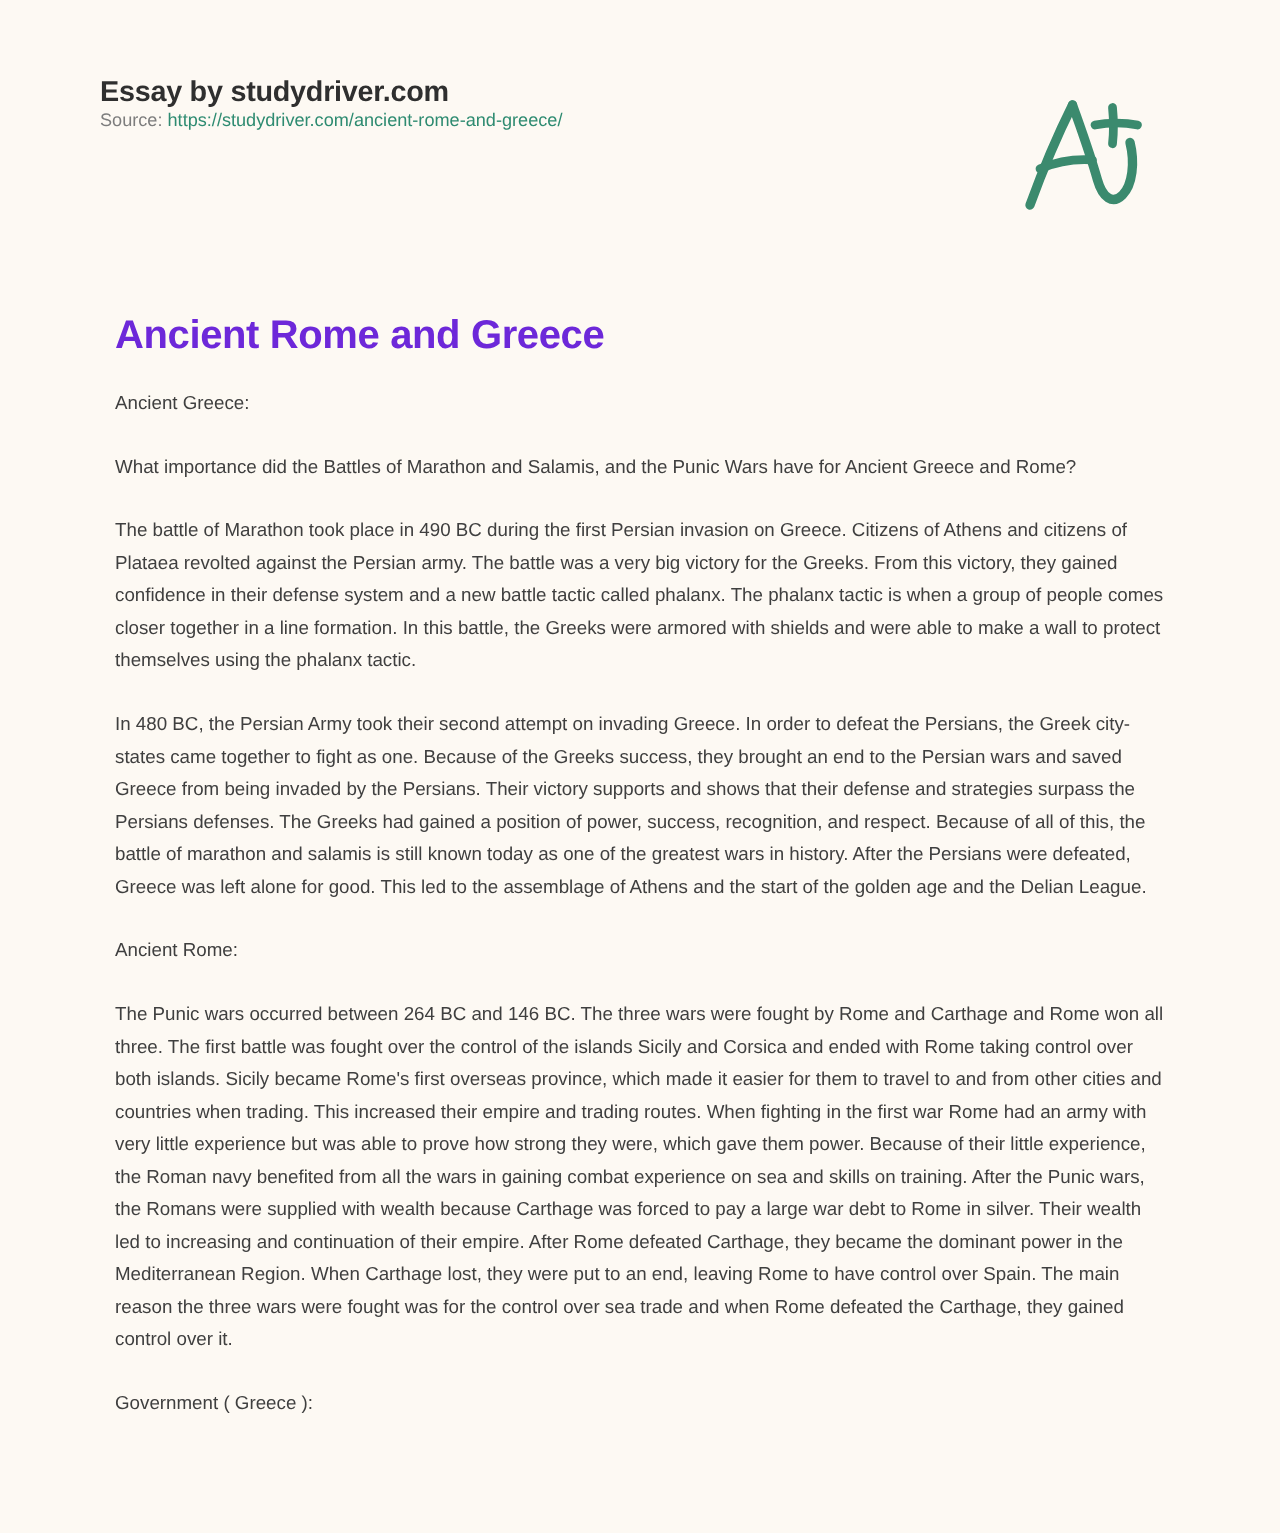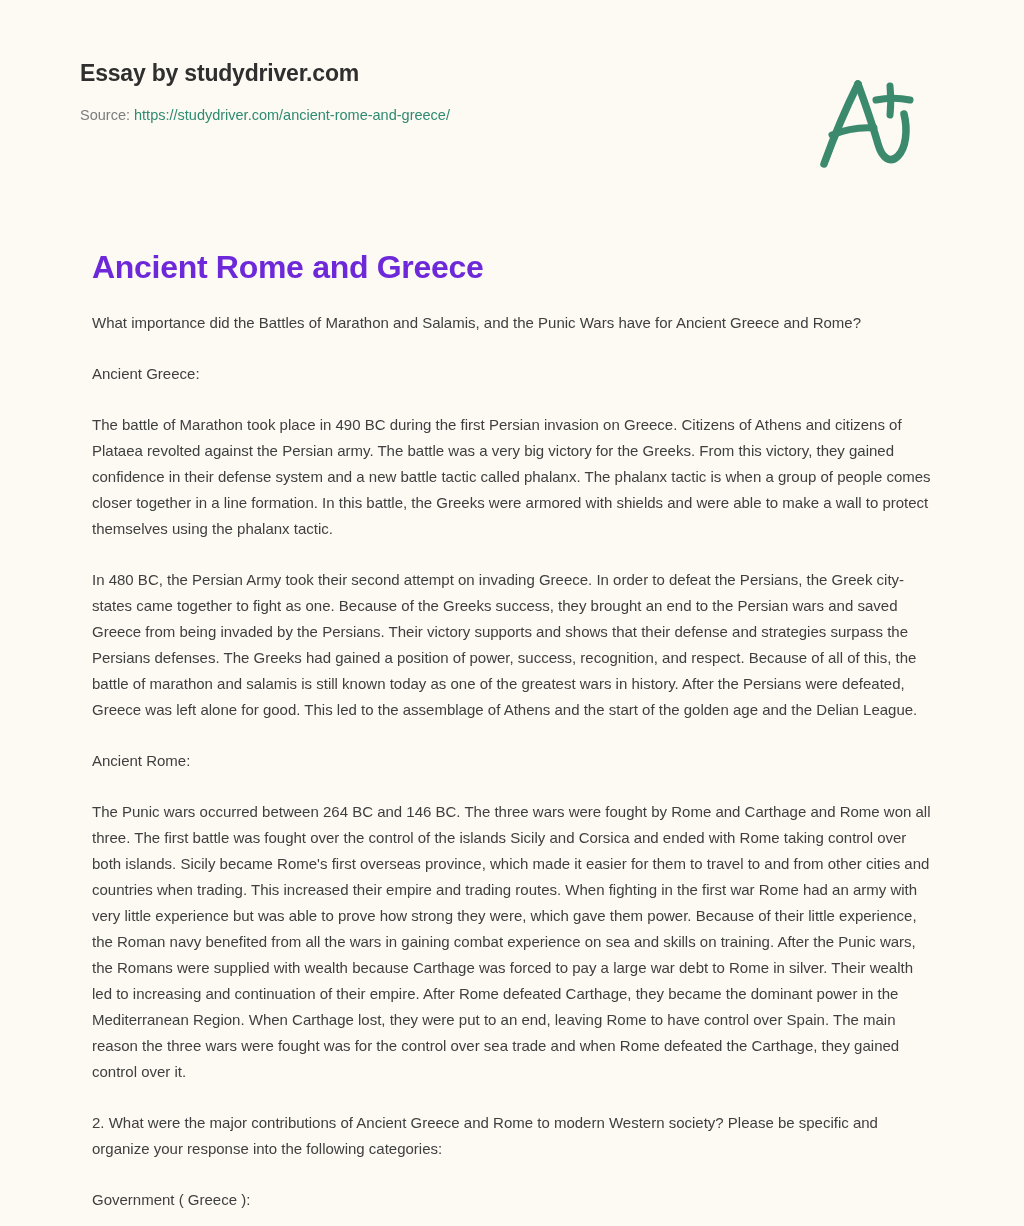--- a/index.html
+++ b/index.html
@@ -30,21 +30,20 @@
   }
   .brand-line {
     font-size: 23px;
     font-weight: bold;
     color: #2f2f2f;
     letter-spacing: -0.2px;
     line-height: 1.2;
     margin: 0;
   }
   .source-line {
-    margin-top: 18px;
     font-size: 14.5px;
     color: #7d7d7d;
     line-height: 1.3;
     white-space: nowrap;
   }
   .source-label {
     color: #7d7d7d;
   }
   .source-url {
     color: #2e8b71;
@@ -122,24 +121,23 @@
         <path d="M78 14 C 79 24, 79 34, 78 43" stroke-width="7"></path>
 
         <path d="M64 28 C 74 26, 88 26, 98 28" stroke-width="7"></path>
       </g>
     </svg>
   </div>
 
   <h1 class="doc-title">Ancient Rome and Greece</h1>
 
   <div class="body-copy">
+    <p class="para">Ancient Greece:</p>
     <p class="para">What importance did the Battles of Marathon and Salamis, and the Punic Wars have for Ancient Greece and Rome?</p>
-    <p class="para">Ancient Greece:</p>
     <p class="para">The battle of Marathon took place in 490 BC during the first Persian invasion on Greece. Citizens of Athens and citizens of Plataea revolted against the Persian army. The battle was a very big victory for the Greeks. From this victory, they gained confidence in their defense system and a new battle tactic called phalanx. The phalanx tactic is when a group of people comes closer together in a line formation. In this battle, the Greeks were armored with shields and were able to make a wall to protect themselves using the phalanx tactic.</p>
     <p class="para">In 480 BC, the Persian Army took their second attempt on invading Greece. In order to defeat the Persians, the Greek city-states came together to fight as one. Because of the Greeks success, they brought an end to the Persian wars and saved Greece from being invaded by the Persians. Their victory supports and shows that their defense and strategies surpass the Persians defenses. The Greeks had gained a position of power, success, recognition, and respect. Because of all of this, the battle of marathon and salamis is still known today as one of the greatest wars in history. After the Persians were defeated, Greece was left alone for good. This led to the assemblage of Athens and the start of the golden age and the Delian League.</p>
     <p class="para">Ancient Rome:</p>
     <p class="para">The Punic wars occurred between 264 BC and 146 BC. The three wars were fought by Rome and Carthage and Rome won all three. The first battle was fought over the control of the islands Sicily and Corsica and ended with Rome taking control over both islands. Sicily became Rome's first overseas province, which made it easier for them to travel to and from other cities and countries when trading. This increased their empire and trading routes. When fighting in the first war Rome had an army with very little experience but was able to prove how strong they were, which gave them power. Because of their little experience, the Roman navy benefited from all the wars in gaining combat experience on sea and skills on training. After the Punic wars, the Romans were supplied with wealth because Carthage was forced to pay a large war debt to Rome in silver. Their wealth led to increasing and continuation of their empire. After Rome defeated Carthage, they became the dominant power in the Mediterranean Region. When Carthage lost, they were put to an end, leaving Rome to have control over Spain. The main reason the three wars were fought was for the control over sea trade and when Rome defeated the Carthage, they gained control over it.</p>
-    <p class="para">2. What were the major contributions of Ancient Greece and Rome to modern Western society? Please be specific and organize your response into the following categories:</p>
     <p class="para">Government ( Greece ):</p>
 
   </div>
 
 </div>
 
 </body></html>

